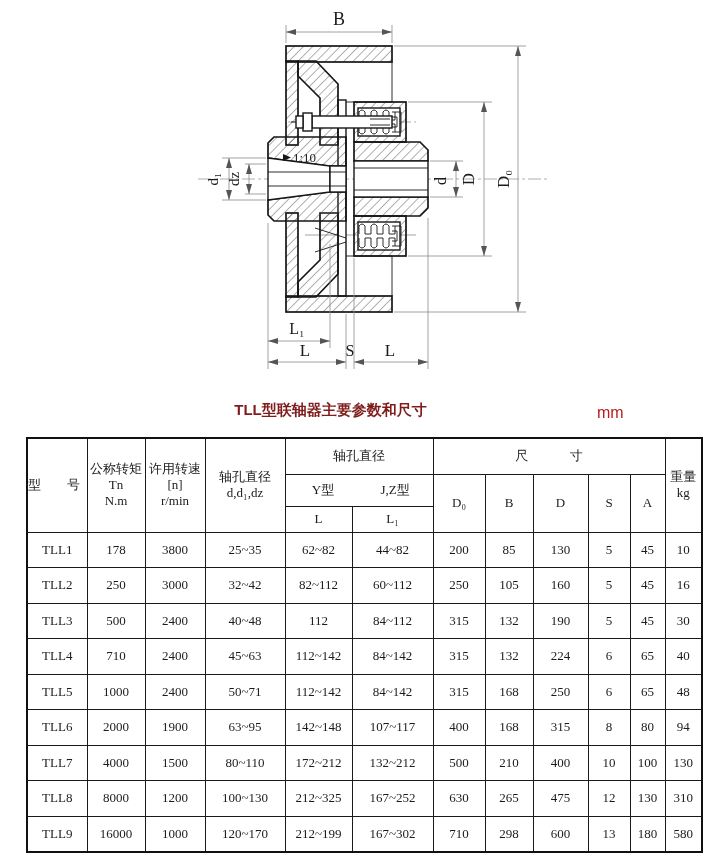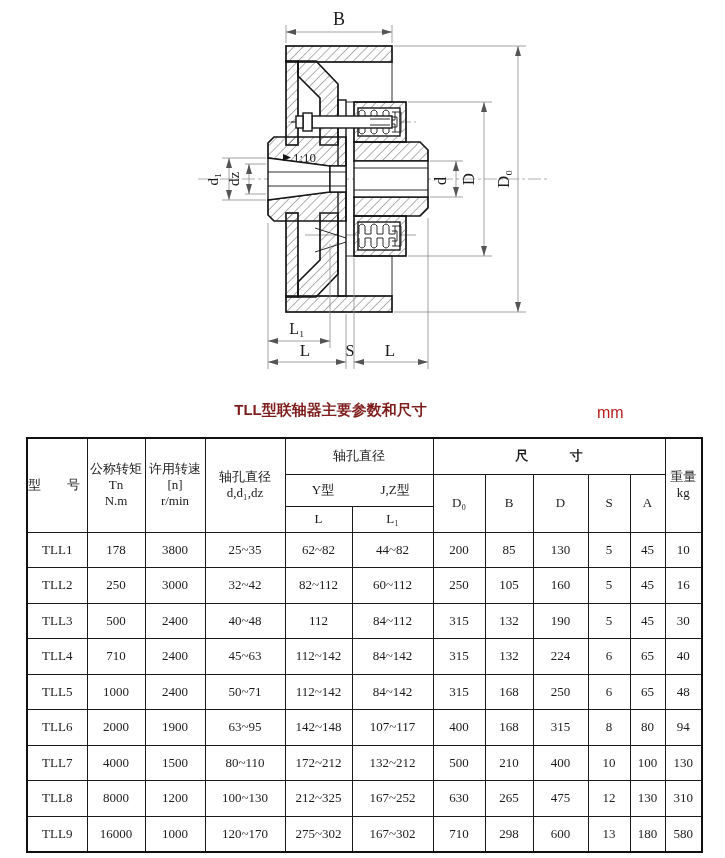--- a/index.html
+++ b/index.html
@@ -15,21 +15,21 @@
   table{border-collapse:collapse;table-layout:fixed;width:675px;background:#fff;}
   table,th,td{border:1px solid #1a1a1a;}
   table{border:2px solid #111;}
   th,td{font-weight:normal;font-size:13px;text-align:center;vertical-align:middle;
         padding:0;line-height:1.25;overflow:hidden;}
   thead tr:nth-child(1){height:36px;}
   thead tr:nth-child(2){height:32px;}
   thead tr:nth-child(3){height:26px;}
   tbody td{height:34.5px;}
   .wide{letter-spacing:0.5em;}
-  .vwide{letter-spacing:3.2em;text-indent:3.2em;font-weight:bold;}
+  .vwide{letter-spacing:3.2em;text-indent:3.2em;}
   .gap{margin-top:0;font-family:Liberation Serif, serif;}
   .split{padding:0;}
   .split .half{display:inline-block;width:49%;}
 </style>
 </head>
 <body>
 <div class="page">
 
 <svg class="drawing" width="725" height="396" viewBox="0 0 725 396">
   <defs>
@@ -333,21 +333,21 @@
             <td>475</td>
             <td>12</td>
             <td>130</td>
             <td>310</td>
           </tr>
           <tr>
             <td>TLL9</td>
             <td>16000</td>
             <td>1000</td>
             <td>120~170</td>
-            <td>275~302</td>
+            <td>212~199</td>
             <td>167~302</td>
             <td>710</td>
             <td>298</td>
             <td>600</td>
             <td>13</td>
             <td>180</td>
             <td>580</td>
           </tr>
         </tbody>
 </table>

